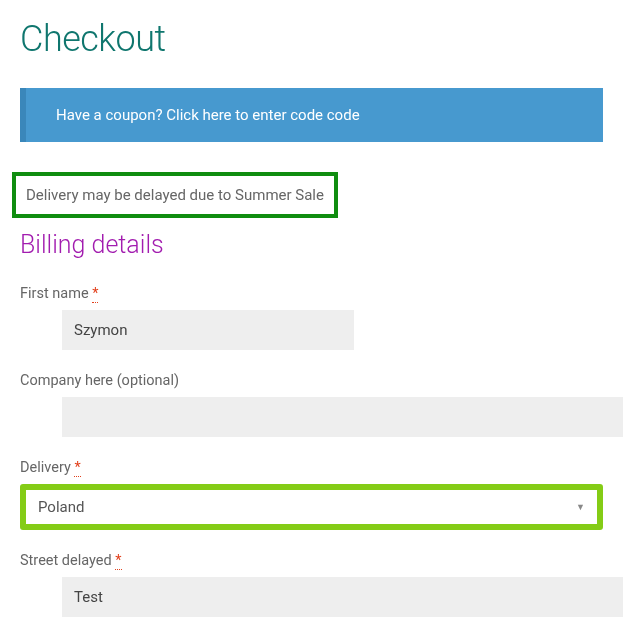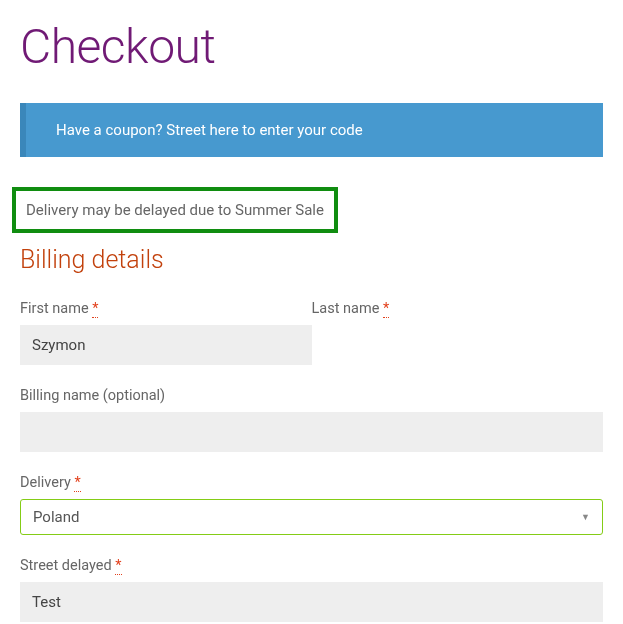--- a/index.html
+++ b/index.html
@@ -5,23 +5,23 @@
     * { box-sizing: border-box; }
     body {
       margin: 0;
       padding: 0 20px 20px 20px;
       font-family: -apple-system, BlinkMacSystemFont, "Segoe UI", Roboto, "Helvetica Neue", Arial, sans-serif;
       color: #555;
       background: #fff;
       width: 623px;
     }
     .page-title {
-      font-size: 48px;
+      font-size: 36px;
       font-weight: 300;
-      color: #701a75;
+      color: #0f766e;
       margin: 18px 0 28px 0;
       letter-spacing: -0.5px;
     }
     .coupon-banner {
       background: #4799cf;
       border-left: 6px solid #3a87ba;
       color: #fff;
       padding: 18px 30px;
       font-size: 15px;
       margin-bottom: 30px;
@@ -32,46 +32,47 @@
       padding: 10px 10px;
       margin: 0 0 12px 0;
       display: inline-block;
       color: #666;
       font-size: 15px;
       margin-left: -8px;
     }
     .section-heading {
       font-size: 25px;
       font-weight: 300;
-      color: #c2410c;
+      color: #a21caf;
       margin: 0 0 26px 0;
     }
     .form-row { display: flex; margin-bottom: 22px; }
     .form-col { flex: 1; }
     .form-group { margin-bottom: 22px; }
     label {
       display: block;
       font-size: 14.5px;
       color: #666;
       margin-bottom: 8px;
     }
     .required { color: #e2401c; border-bottom: 1px dotted #e2401c; }
     input[type="text"] {
       width: 100%;
       padding: 11px 12px;
       border: none;
       background: #eeeeee;
       font-size: 15px;
       color: #444;
       font-family: inherit;
+      margin-left: 42px;
     }
     .select-field {
       width: 100%;
       background: #fff;
-      border: 1px solid #84cc16;
+      border: 6px solid #84cc16;
       border-radius: 3px;
       padding: 8px 12px;
       font-size: 15px;
       color: #555;
       display: flex;
       justify-content: space-between;
       align-items: center;
       cursor: pointer;
     }
     .select-caret {
@@ -80,48 +81,44 @@
     }
   </style>
 </head>
 <body>
 
 
 
 <h1 class="page-title">Checkout</h1>
 
 <div class="coupon-banner">
-  <span>Have a coupon? Street here to enter your code</span>
+  <span>Have a coupon? Click here to enter code code</span>
 </div>
 
 <div class="delay-notice">
   <span>Delivery may be delayed due to Summer Sale</span>
 </div>
 
 <h2 class="section-heading">Billing details</h2>
 
 <div class="form-row">
   <div class="form-col">
     <label>
       <span>First name</span>
       <span class="required">*</span>
     </label>
     <input type="text" value="Szymon" style="">
   </div>
   <div class="form-col">
-    <label>
-      <span>Last name</span>
-      <span class="required">*</span>
-    </label>
   </div>
 </div>
 
 <div class="form-group">
   <label>
-    <span>Billing name (optional)</span>
+    <span>Company here (optional)</span>
   </label>
   <input type="text" value="" style="">
 </div>
 
 <div class="form-group">
   <label>
     <span>Delivery</span>
     <span class="required">*</span>
   </label>
   <div class="select-field">

